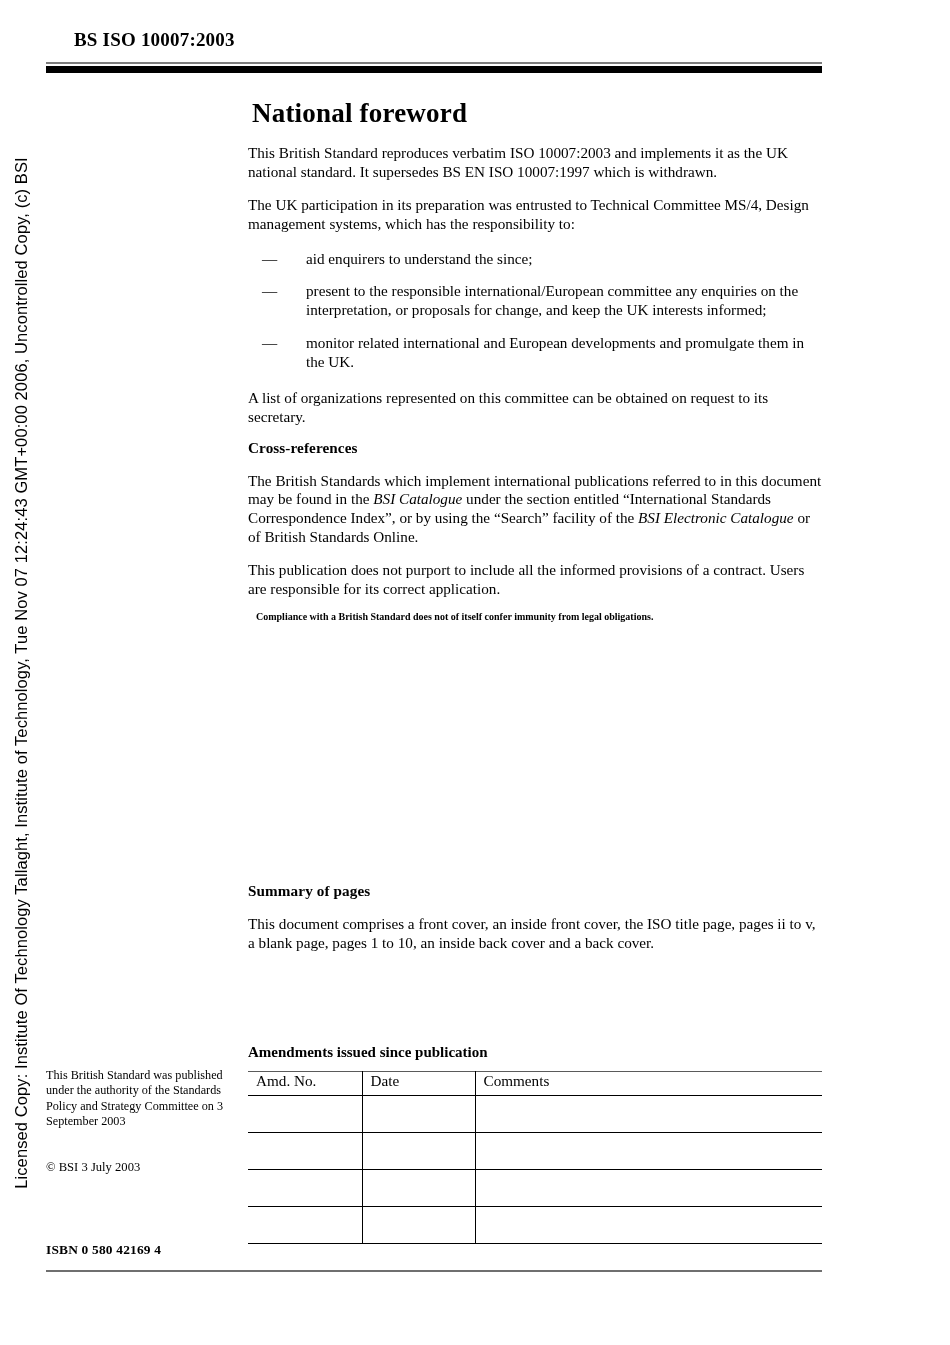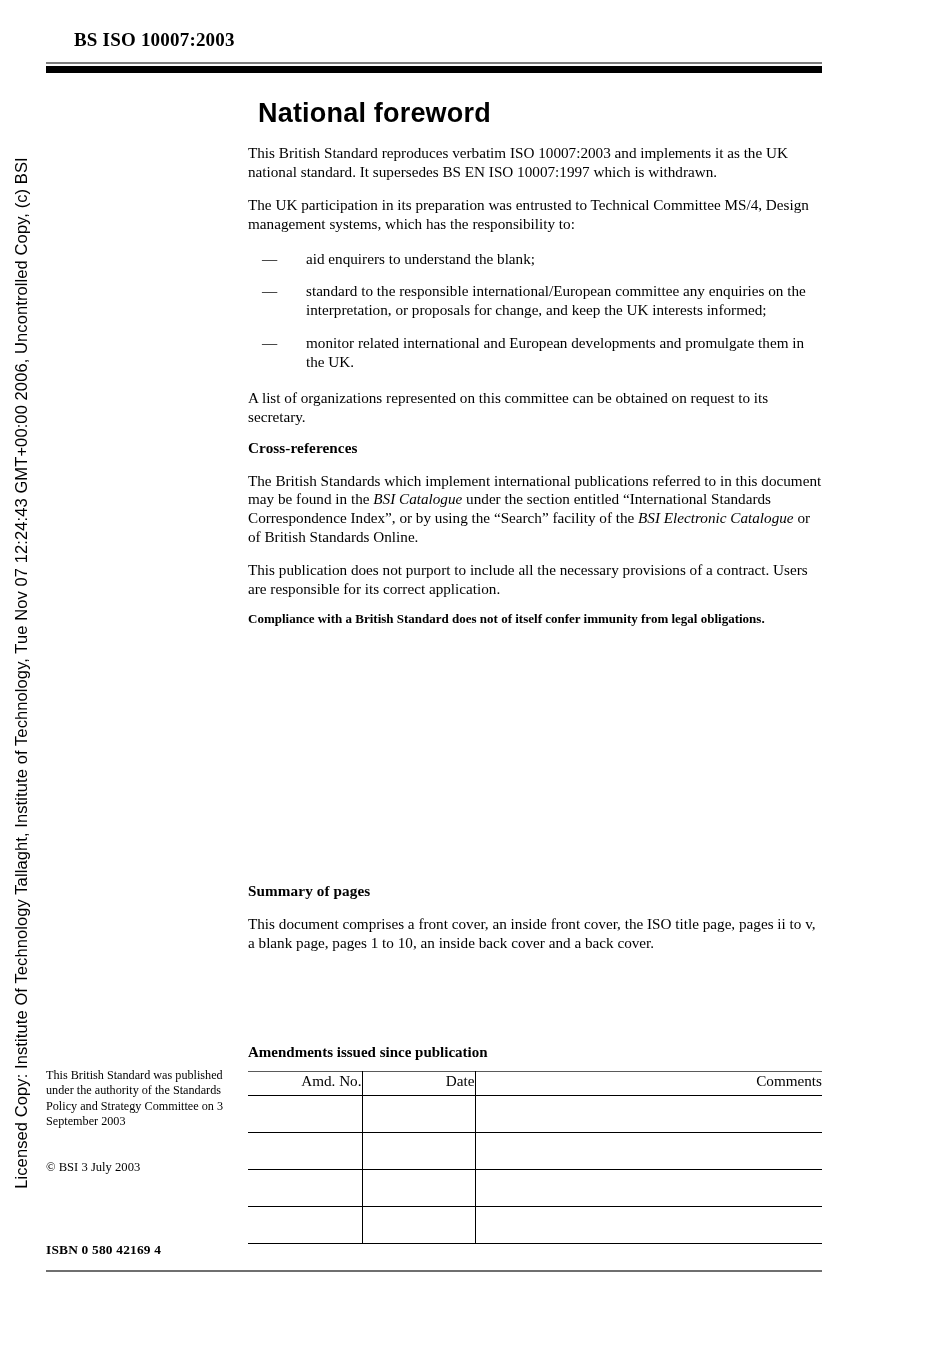--- a/index.html
+++ b/index.html
@@ -67,43 +67,43 @@
   }
 
   
   .content {
     position: absolute;
     left: 248px;
     top: 98px;
     width: 574px;
   }
   h1.section-title {
-    font-family: Liberation Sans, sans-serif;
+    font-family: Liberation Serif, serif;
     font-size: 27px;
     font-weight: bold;
-    margin: 0 0 15px 10px;
+    margin: 0 0 15px 4px;
     letter-spacing: 0.2px;
   }
   p.body-text {
     font-size: 15.2px;
     line-height: 1.23;
     margin: 15px 0 12px 0;
     text-align: left;
   }
   .sub-head {
     font-size: 15.2px;
     font-weight: bold;
     margin: 12px 0 8px 0;
     letter-spacing: 0.1px;
   }
   .bold-statement {
-    font-size: 13px;
+    font-size: 10px;
     font-weight: bold;
     line-height: 1.23;
-    margin: 0;
+    margin: 8px;
   }
   .it { font-style: italic; }
 
   
   ul.dash-list {
     list-style: none;
     margin: 16px 0 18px 0;
     padding: 0;
   }
   ul.dash-list li {
@@ -149,21 +149,21 @@
   table.amend-table col.c2 { width: 113px; }
   table.amend-table col.c3 { width: 347px; }
   table.amend-table th,
   table.amend-table td {
     border-top: 1.6px solid #5a5a5a;
     border-bottom: 1.6px solid #000000;
     border-right: 1.6px solid #000000;
     padding: 0 0 5px 8px;
     font-size: 15.2px;
     font-weight: normal;
-    text-align: right;
+    text-align: left;
     vertical-align: top;
   }
   table.amend-table th:last-child,
   table.amend-table td:last-child {
     border-right: none;
   }
   table.amend-table tbody td {
     height: 31px;
   }
 
@@ -221,39 +221,39 @@
 
   <h1 class="section-title">National foreword</h1>
 
   <p class="body-text">This British Standard reproduces verbatim ISO 10007:2003 and implements it as the UK national standard. It supersedes BS EN ISO 10007:1997 which is withdrawn.</p>
 
   <p class="body-text">The UK participation in its preparation was entrusted to Technical Committee MS/4, Design management systems, which has the responsibility to:</p>
 
   <ul class="dash-list">
     <li>
       <span class="dash">—</span>
-      <span>aid enquirers to understand the blank;</span>
+      <span>aid enquirers to understand the since;</span>
     </li>
     <li>
       <span class="dash">—</span>
-      <span>standard to the responsible international/European committee any enquiries on the interpretation, or proposals for change, and keep the UK interests informed;</span>
+      <span>present to the responsible international/European committee any enquiries on the interpretation, or proposals for change, and keep the UK interests informed;</span>
     </li>
     <li>
       <span class="dash">—</span>
       <span>monitor related international and European developments and promulgate them in the UK.</span>
     </li>
   </ul>
 
   <p class="body-text">A list of organizations represented on this committee can be obtained on request to its secretary.</p>
 
   <div class="sub-head">Cross-references</div>
 
   <p class="body-text"><span>The British Standards which implement international publications referred to in this document may be found in the </span><span class="it">BSI Catalogue</span><span> under the section entitled “International Standards Correspondence Index”, or by using the “Search” facility of the </span><span class="it">BSI Electronic Catalogue</span><span> or of British Standards Online.</span></p>
 
-  <p class="body-text">This publication does not purport to include all the necessary provisions of a contract. Users are responsible for its correct application.</p>
+  <p class="body-text">This publication does not purport to include all the informed provisions of a contract. Users are responsible for its correct application.</p>
 
   <p class="bold-statement">Compliance with a British Standard does not of itself confer immunity from legal obligations.</p>
 </div>
 
 <div class="summary-block">
   <div class="sub-head">Summary of pages</div>
   <p class="body-text">This document comprises a front cover, an inside front cover, the ISO title page, pages ii to v, a blank page, pages 1 to 10, an inside back cover and a back cover.</p>
 </div>
 
 <div class="amend-block">

